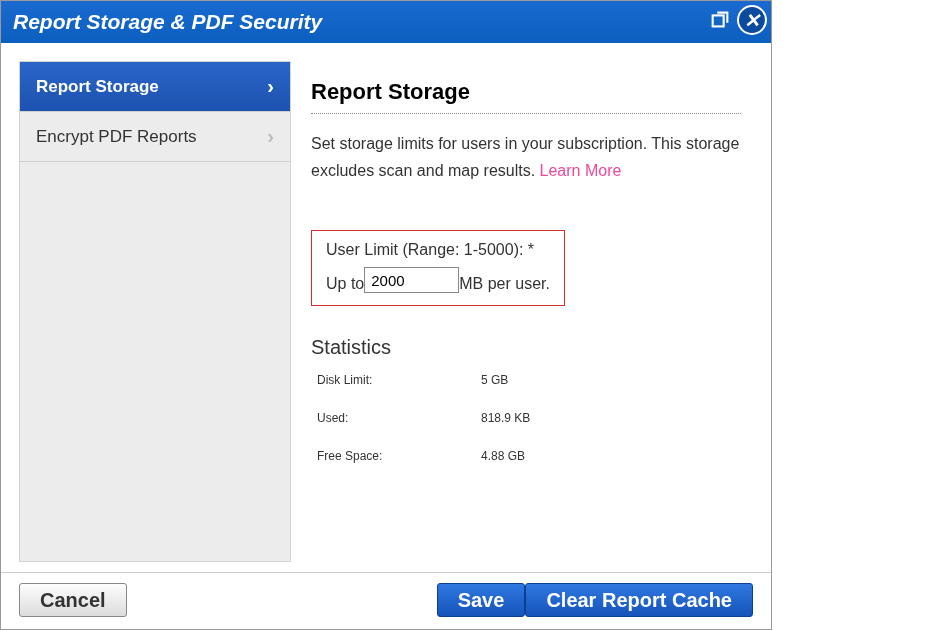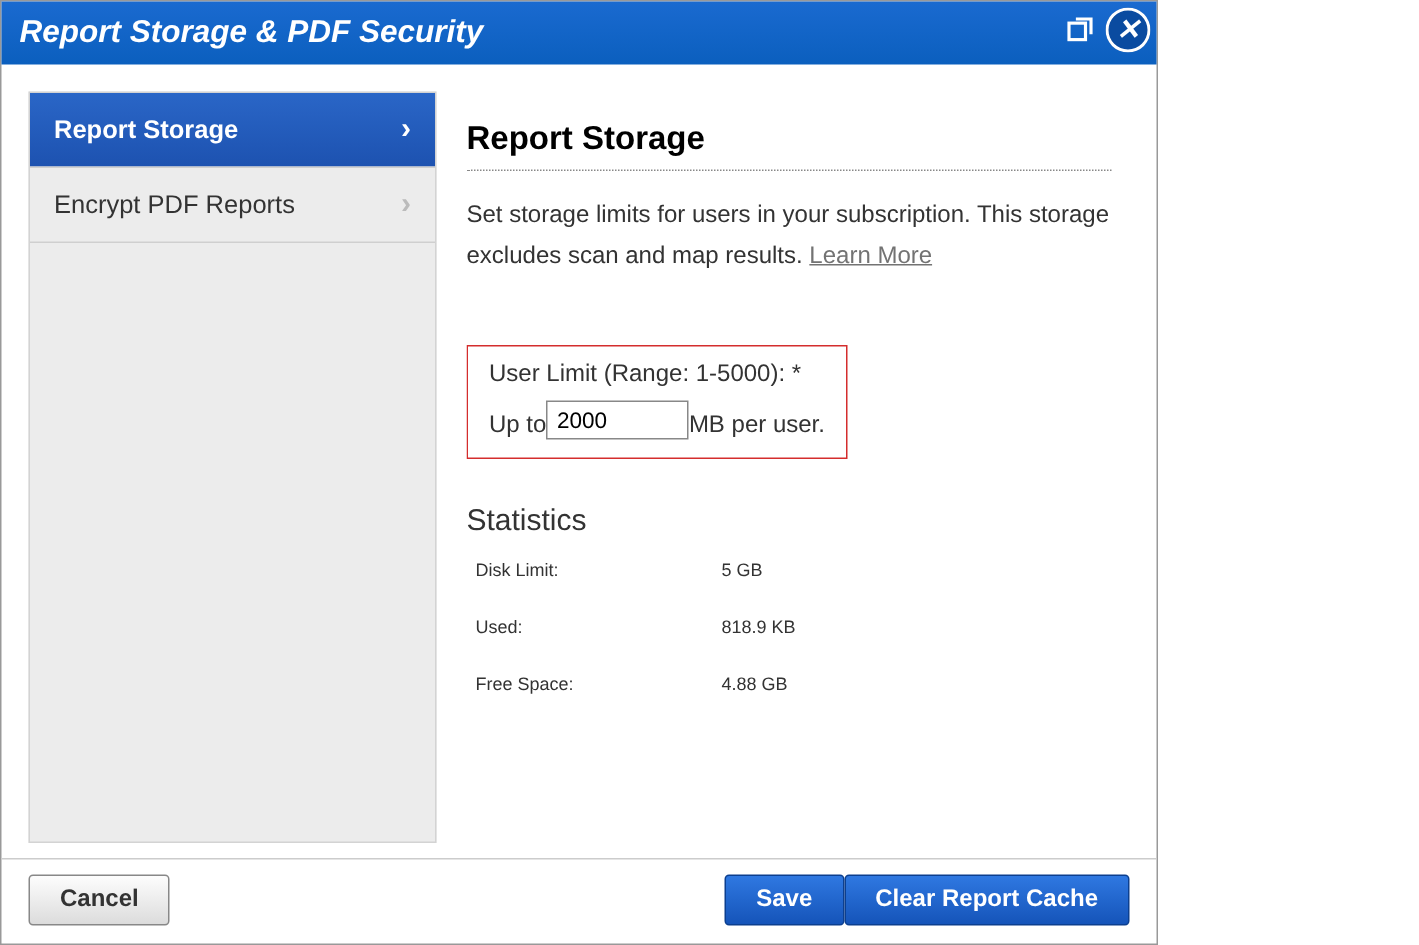--- a/index.html
+++ b/index.html
@@ -119,21 +119,21 @@
     border: none;
     border-top: 1px dotted #888;
     margin: 0 0 16px 0;
   }
   .desc {
     font-size: 16px;
     color: #333;
     line-height: 1.7;
     margin-bottom: 46px;
   }
-  .desc a { color: #737373; text-decoration: underline; cursor:pointer;}
+  .desc a { color: #ec4899; cursor:pointer;}
 
   .highlight-box {
     border: 1.5px solid #d42d2d;
     padding: 10px 14px 12px 14px;
     display: inline-block;
     margin-bottom: 30px;
     font-size: 16px;
     color:#333;
   }
   .highlight-box .row2 { margin-top:8px; display:flex; align-items:flex-end; gap:0;}
@@ -154,21 +154,21 @@
   .footer {
     border-top: 1px solid #ccc;
     padding: 10px 18px 12px 18px;
     display: flex;
     align-items: center;
   }
   .footer .spacer { flex: 1; }
   .btn {
     height: 34px;
     padding: 0 20px;
-    font-size: 16px;
+    font-size: 20px;
     font-weight: bold;
     border-radius: 3px;
     cursor: pointer;
     border: 1px solid #888;
     display:flex;
     align-items:center;
   }
   .btn-gray {
     background: linear-gradient(#fdfdfd, #dcdcdc);
     color: #333;

